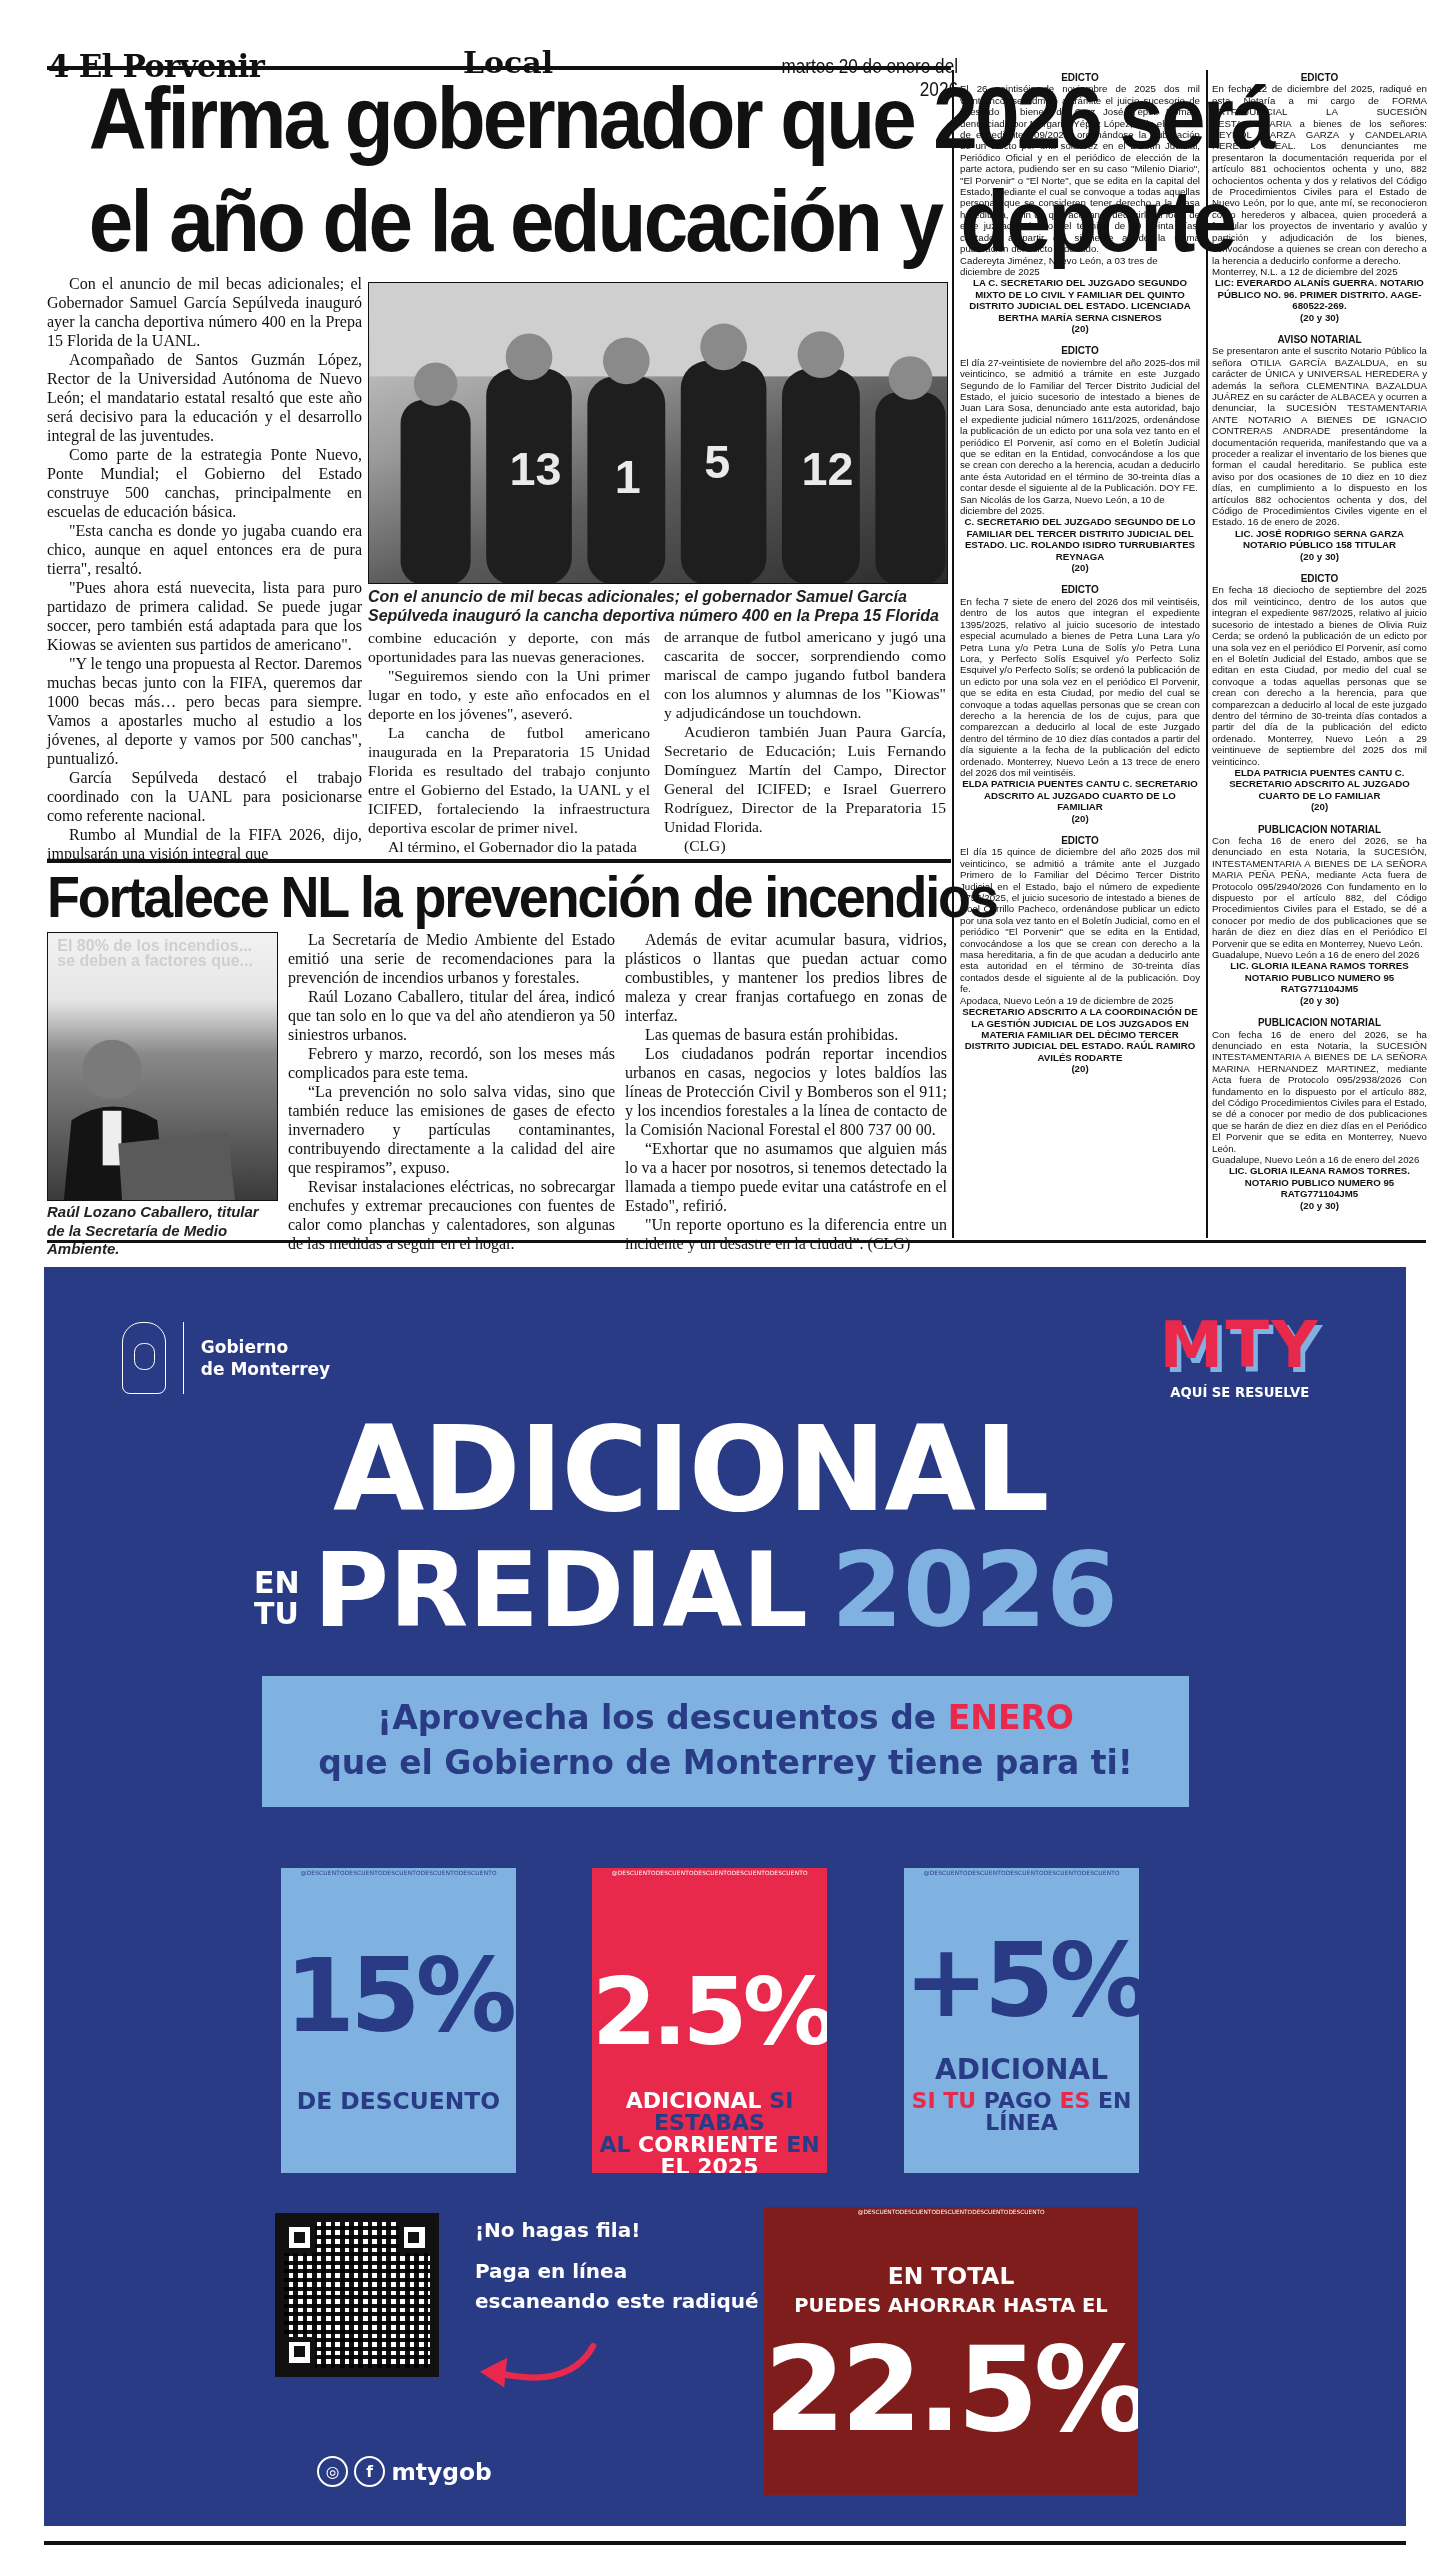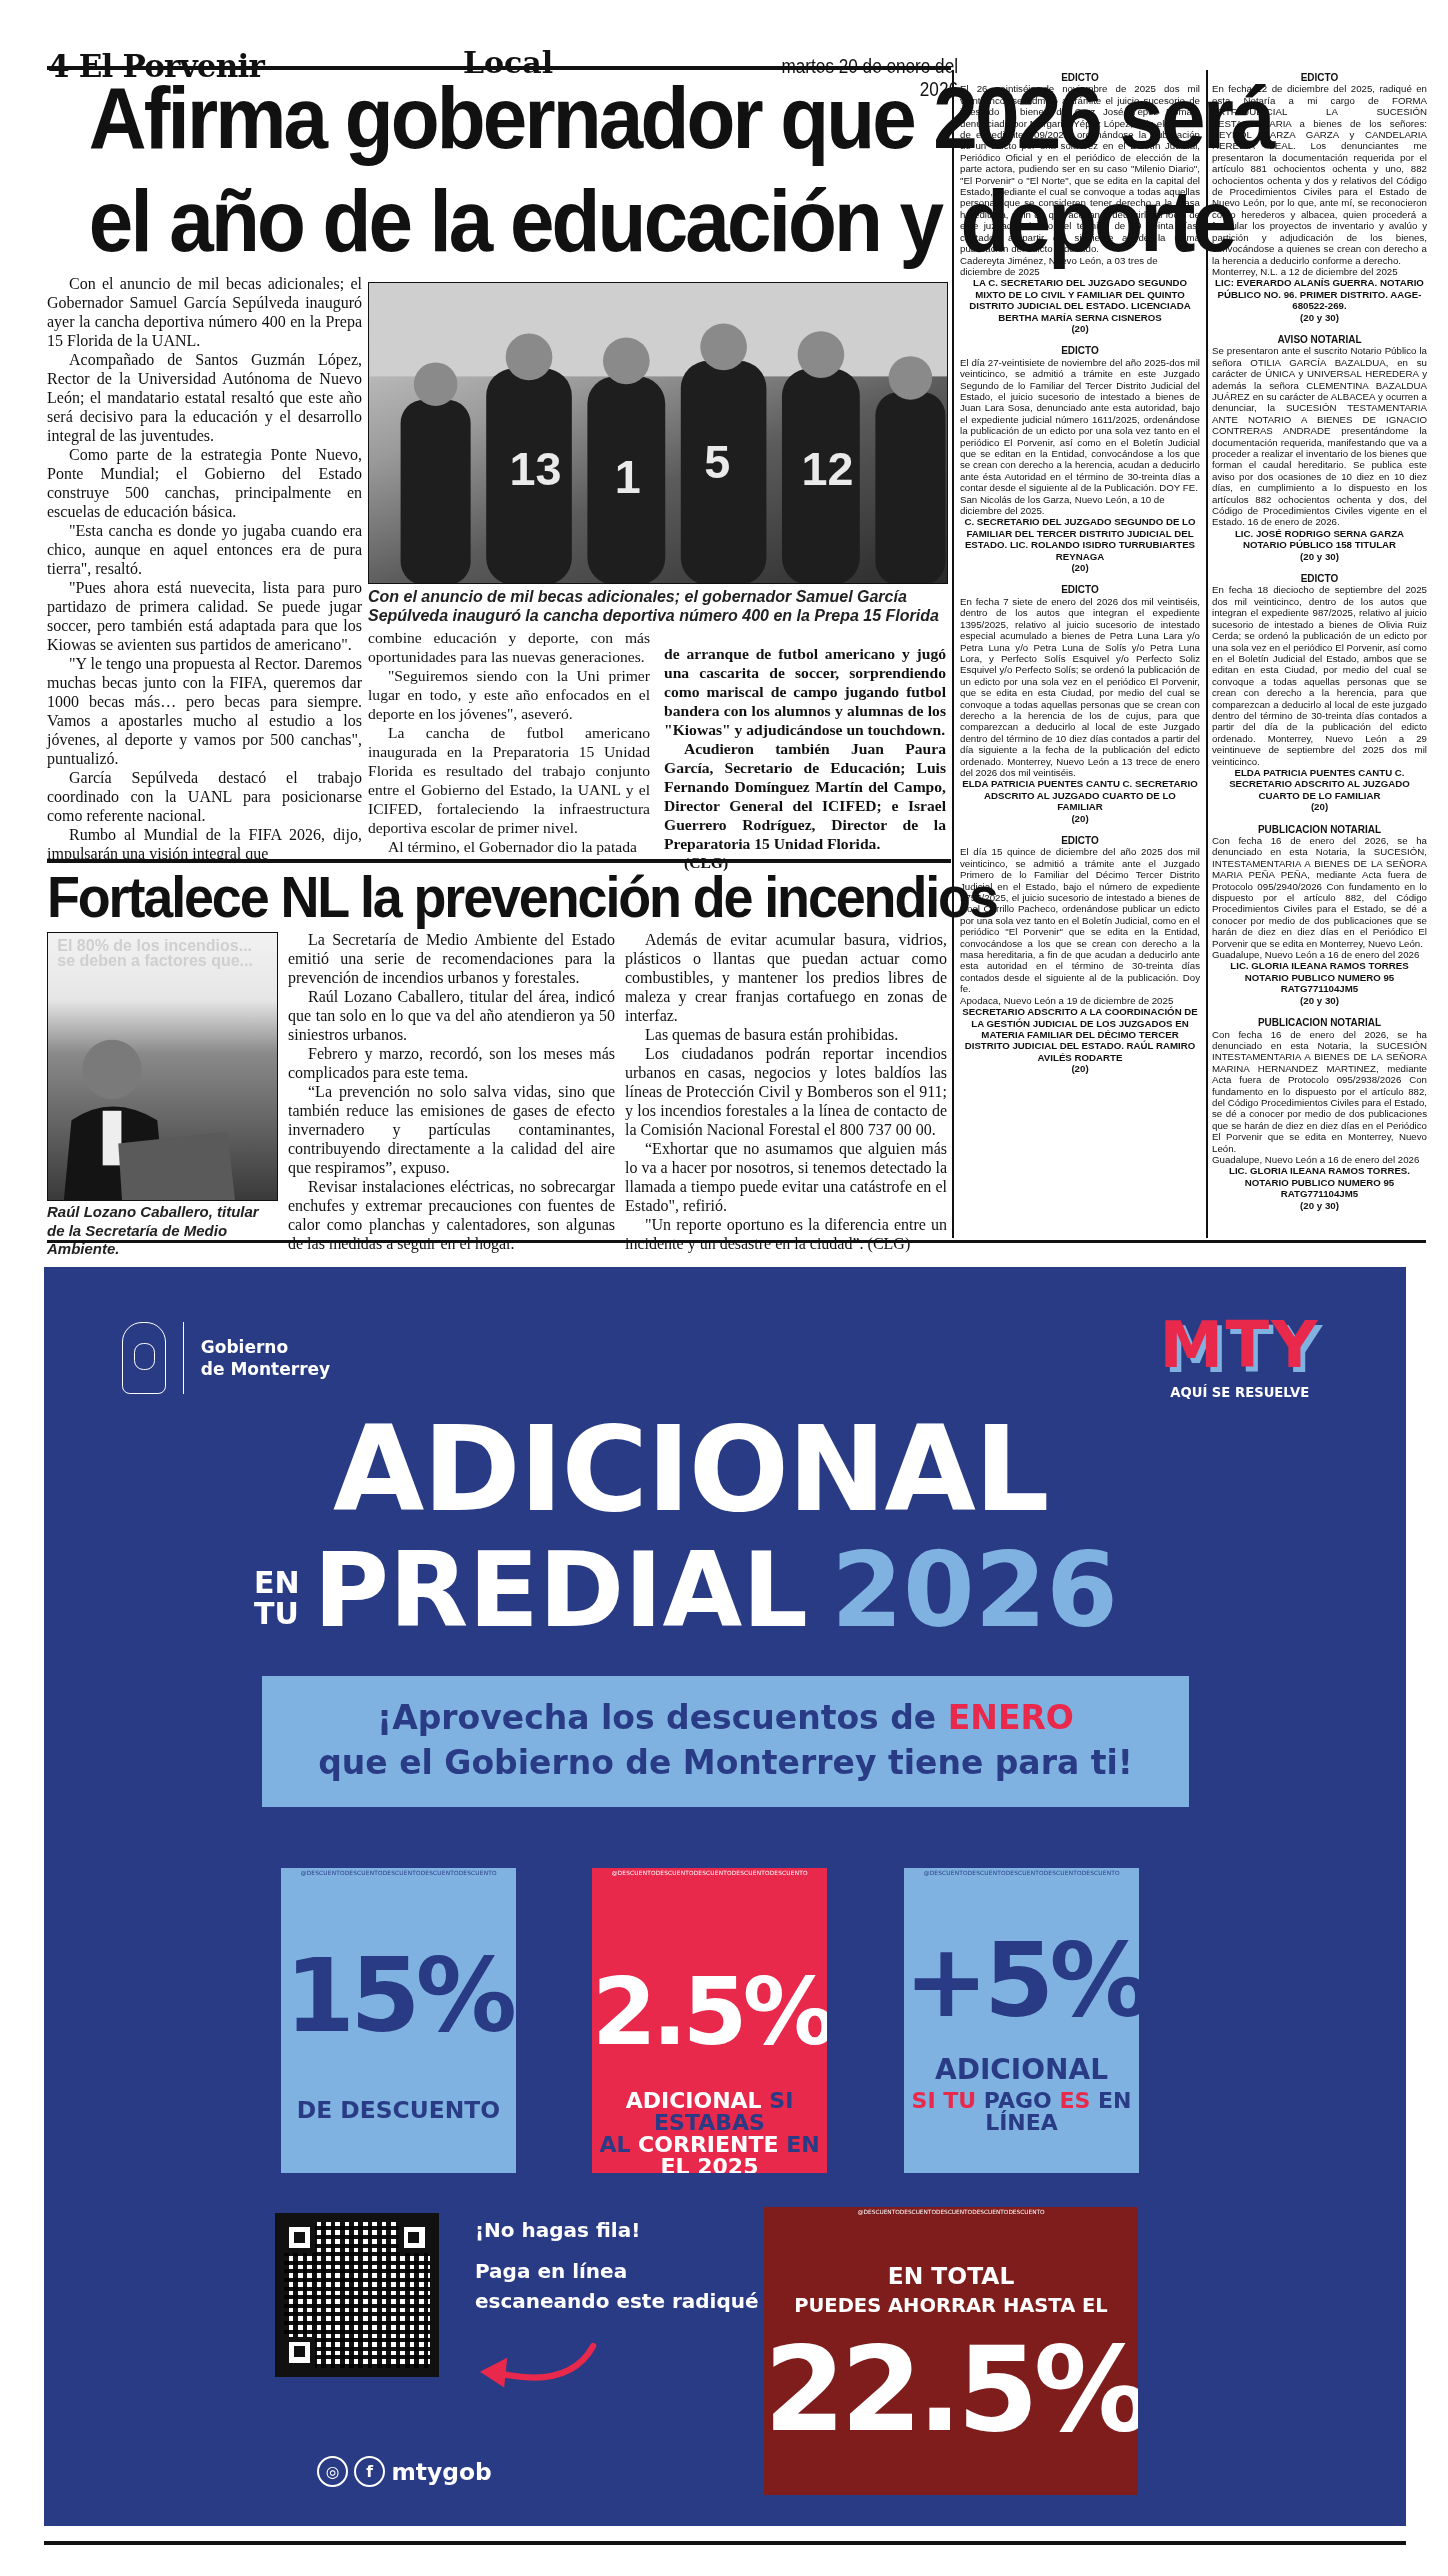--- a/index.html
+++ b/index.html
@@ -123,21 +123,21 @@
   </svg>
 </div>
 <div class="abs caption" style="left:368px; top:588px; width:580px;">Con el anuncio de mil becas adicionales; el gobernador Samuel García Sepúlveda inauguró la cancha deportiva número 400 en la Prepa 15 Florida</div>
 
 <div class="abs col2" style="left:368px; top:628px; width:282px;">
   <p style="text-indent:0">combine educación y deporte, con más oportunidades para las nuevas generaciones.</p>
   <p>"Seguiremos siendo con la Uni primer lugar en todo, y este año enfocados en el deporte en los jóvenes", aseveró.</p>
   <p>La cancha de futbol americano inaugurada en la Preparatoria 15 Unidad Florida es resultado del trabajo conjunto entre el Gobierno del Estado, la UANL y el ICIFED, fortaleciendo la infraestructura deportiva escolar de primer nivel.</p>
   <p>Al término, el Gobernador dio la patada</p>
 </div>
-<div class="abs col2" style="left:664px; top:644px; width:282px;font-weight:bold;">
+<div class="abs col2" style="left:664px; top:627px; width:282px;">
   <p style="text-indent:0">de arranque de futbol americano y jugó una cascarita de soccer,  sorprendiendo como mariscal de campo jugando futbol bandera con los alumnos y alumnas de los "Kiowas" y adjudicándose un touchdown.</p>
   <p>Acudieron también Juan Paura García, Secretario de Educación; Luis Fernando Domínguez Martín del Campo, Director General del ICIFED; e Israel Guerrero Rodríguez, Director de la Preparatoria 15 Unidad Florida.</p>
   <p>(CLG)</p>
 </div>
 
 <div class="abs rule" style="left:47px; top:859px; width:904px;"></div>
 
 <div class="abs headline h2" style="transform:scaleX(0.93);">Fortalece NL la prevención de incendios</div>
 
 <div class="abs photo" style="left:47px; top:932px; width:231px; height:269px; background:linear-gradient(180deg,#f2f2f2 0%,#e6e6e6 25%,#8a8a8a 45%,#3a3a3a 100%);">
@@ -259,21 +259,21 @@
   </div>
 
   <div class="lt banner">
     <div><span>¡Aprovecha los descuentos de </span><span class="red">ENERO</span></div>
     <div>que el Gobierno de Monterrey tiene para ti!</div>
   </div>
 
   <div class="lt card" style="left:237px; background:#7fb2e0; color:#2a3b86;">
     <div class="rim" style="left:4.7px;top:1.6px;width:226px;">@DESCUENTODESCUENTODESCUENTODESCUENTODESCUENTO</div>
     <div class="val">15%</div>
-    <div class="lbl" style="top:222px;font-size:23.4px;margin-top:9px;">DE DESCUENTO</div>
+    <div class="lbl" style="top:222px;font-size:23.4px;">DE DESCUENTO</div>
   </div>
 
   <div class="lt card" style="left:548px; background:#e8294c; color:#fff;">
     <div class="rim" style="left:4.7px;top:1.6px;width:226px;color:#fff;">@DESCUENTODESCUENTODESCUENTODESCUENTODESCUENTO</div>
     <div class="val" style="top:86px;font-size:93px;">2.5%</div>
     <div class="lbl" style="top:222px;">
       <div><span>ADICIONAL</span><span style="color:#2a3b86"> SI ESTABAS</span></div>
       <div><span style="color:#2a3b86">AL</span><span> CORRIENTE </span><span style="color:#2a3b86">EN</span><span> EL 2025</span></div>
     </div>
   </div>

